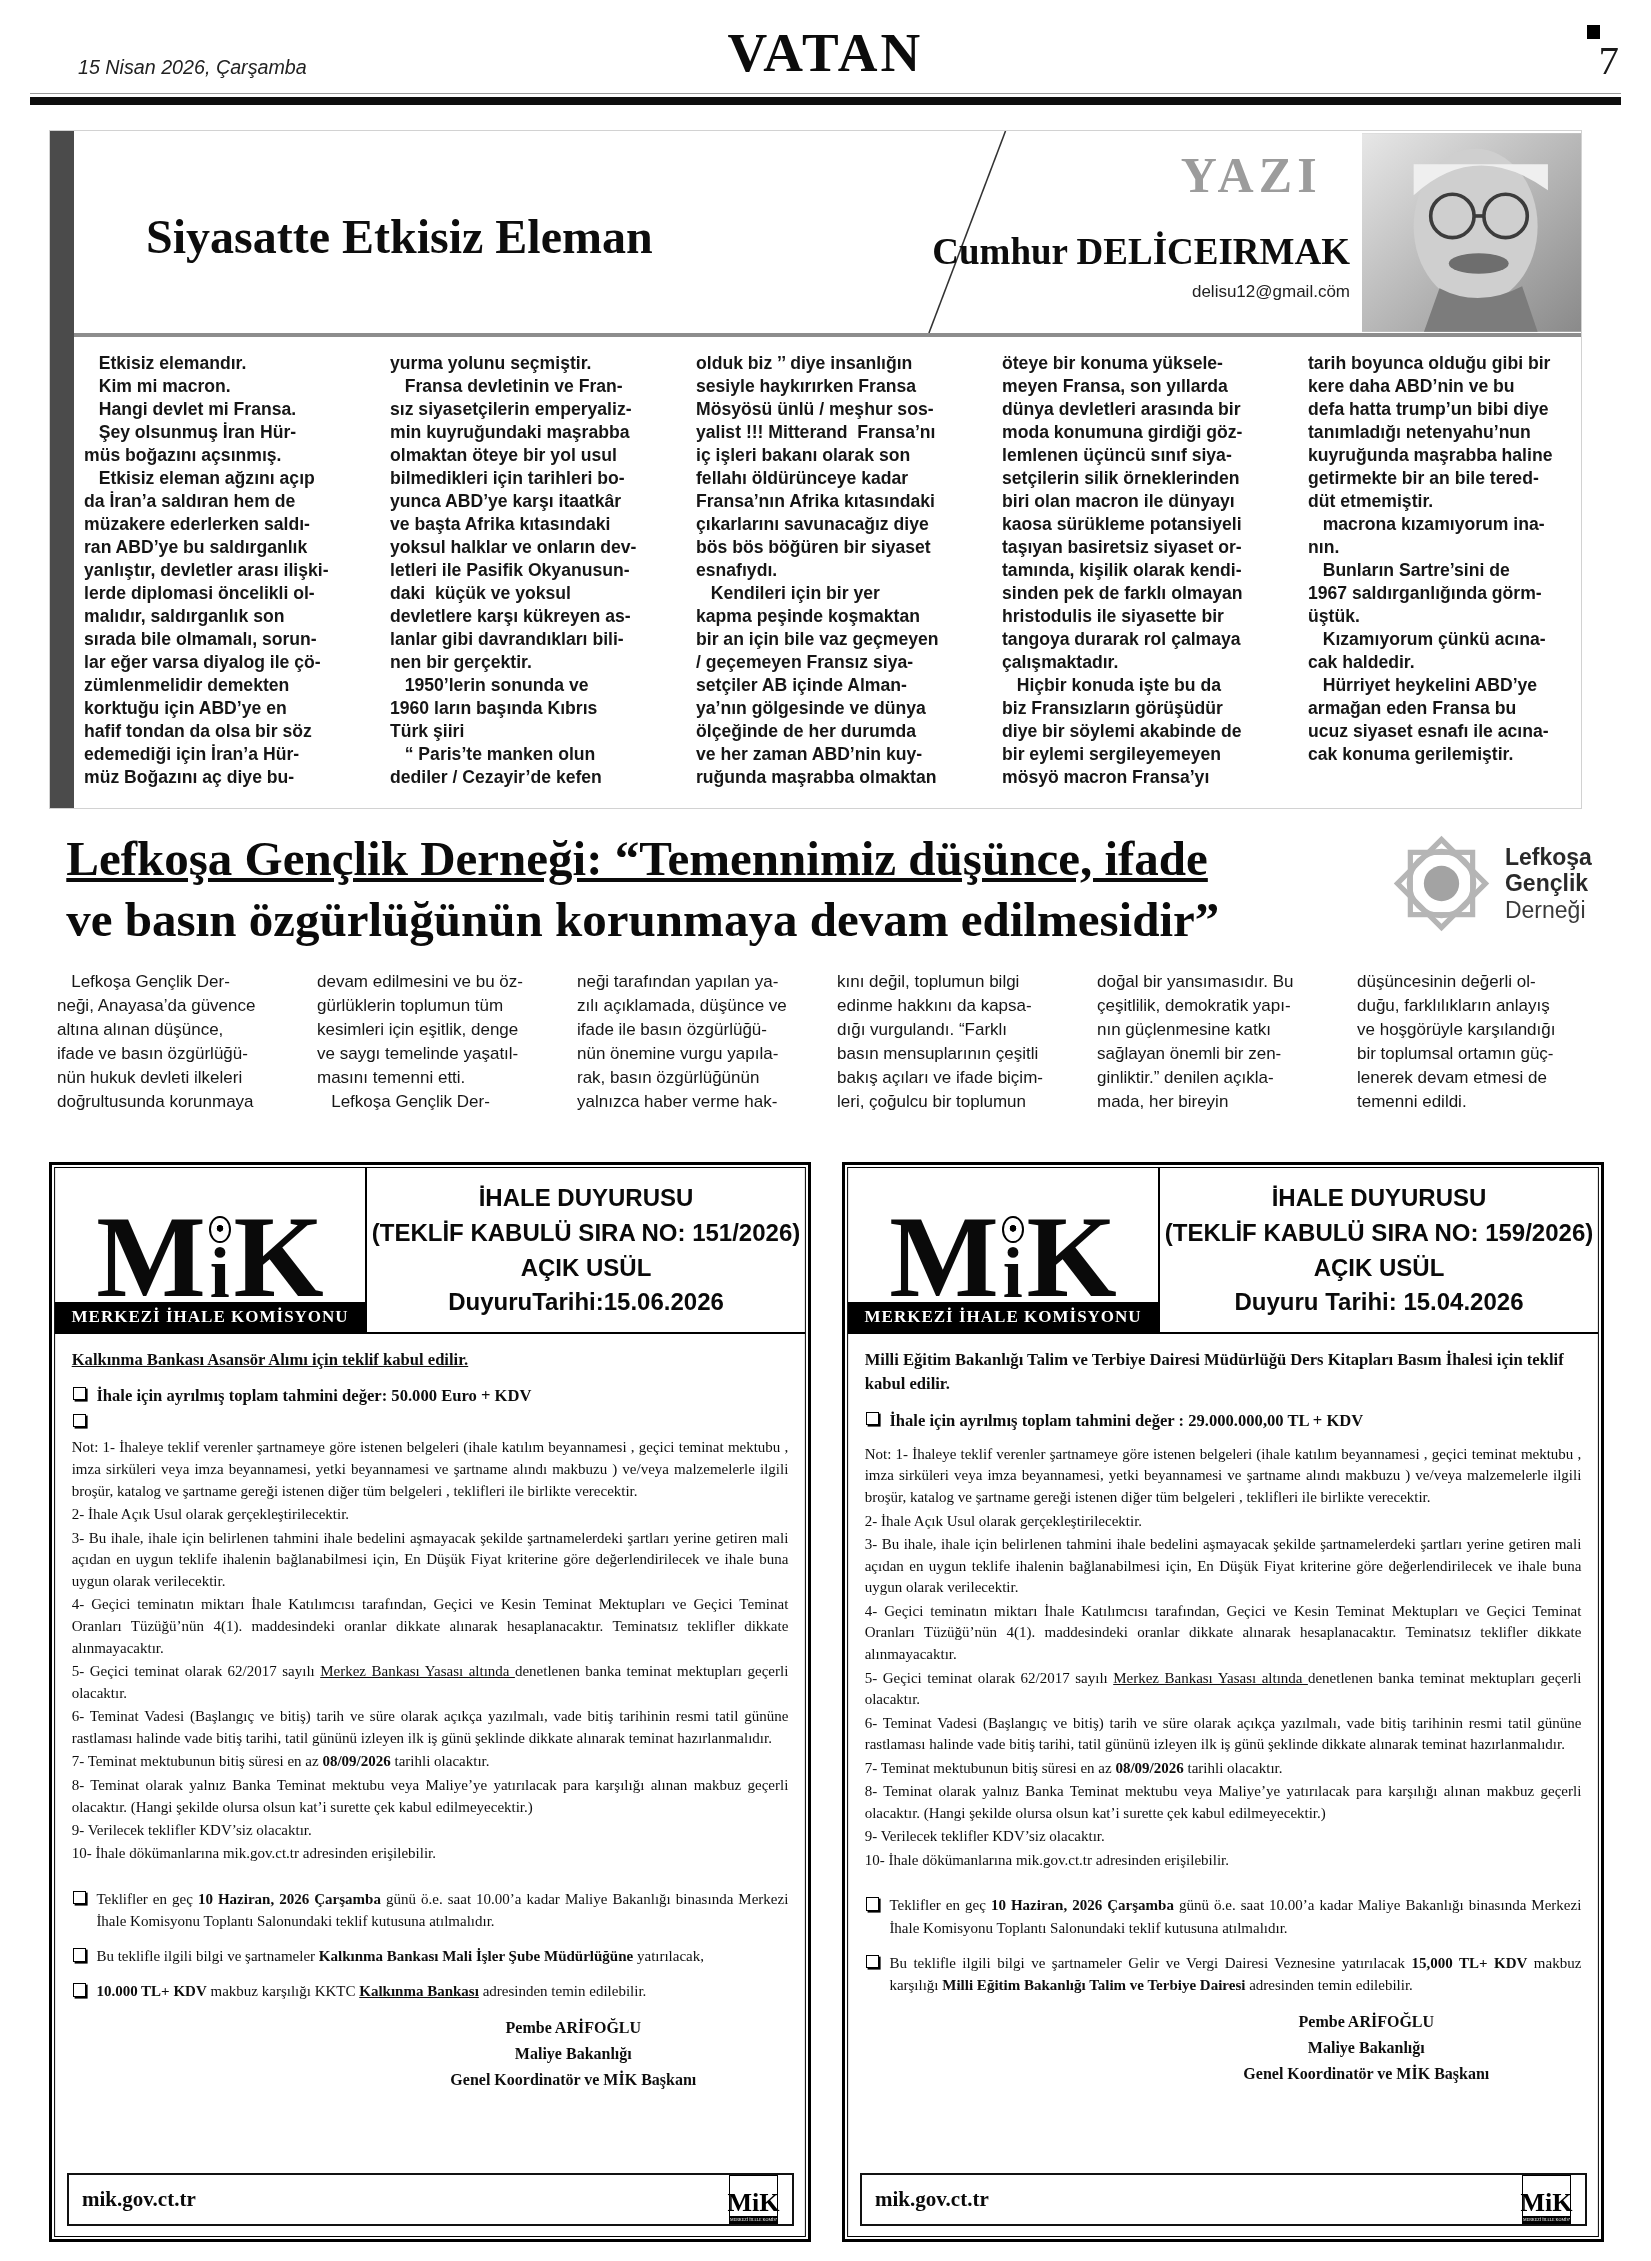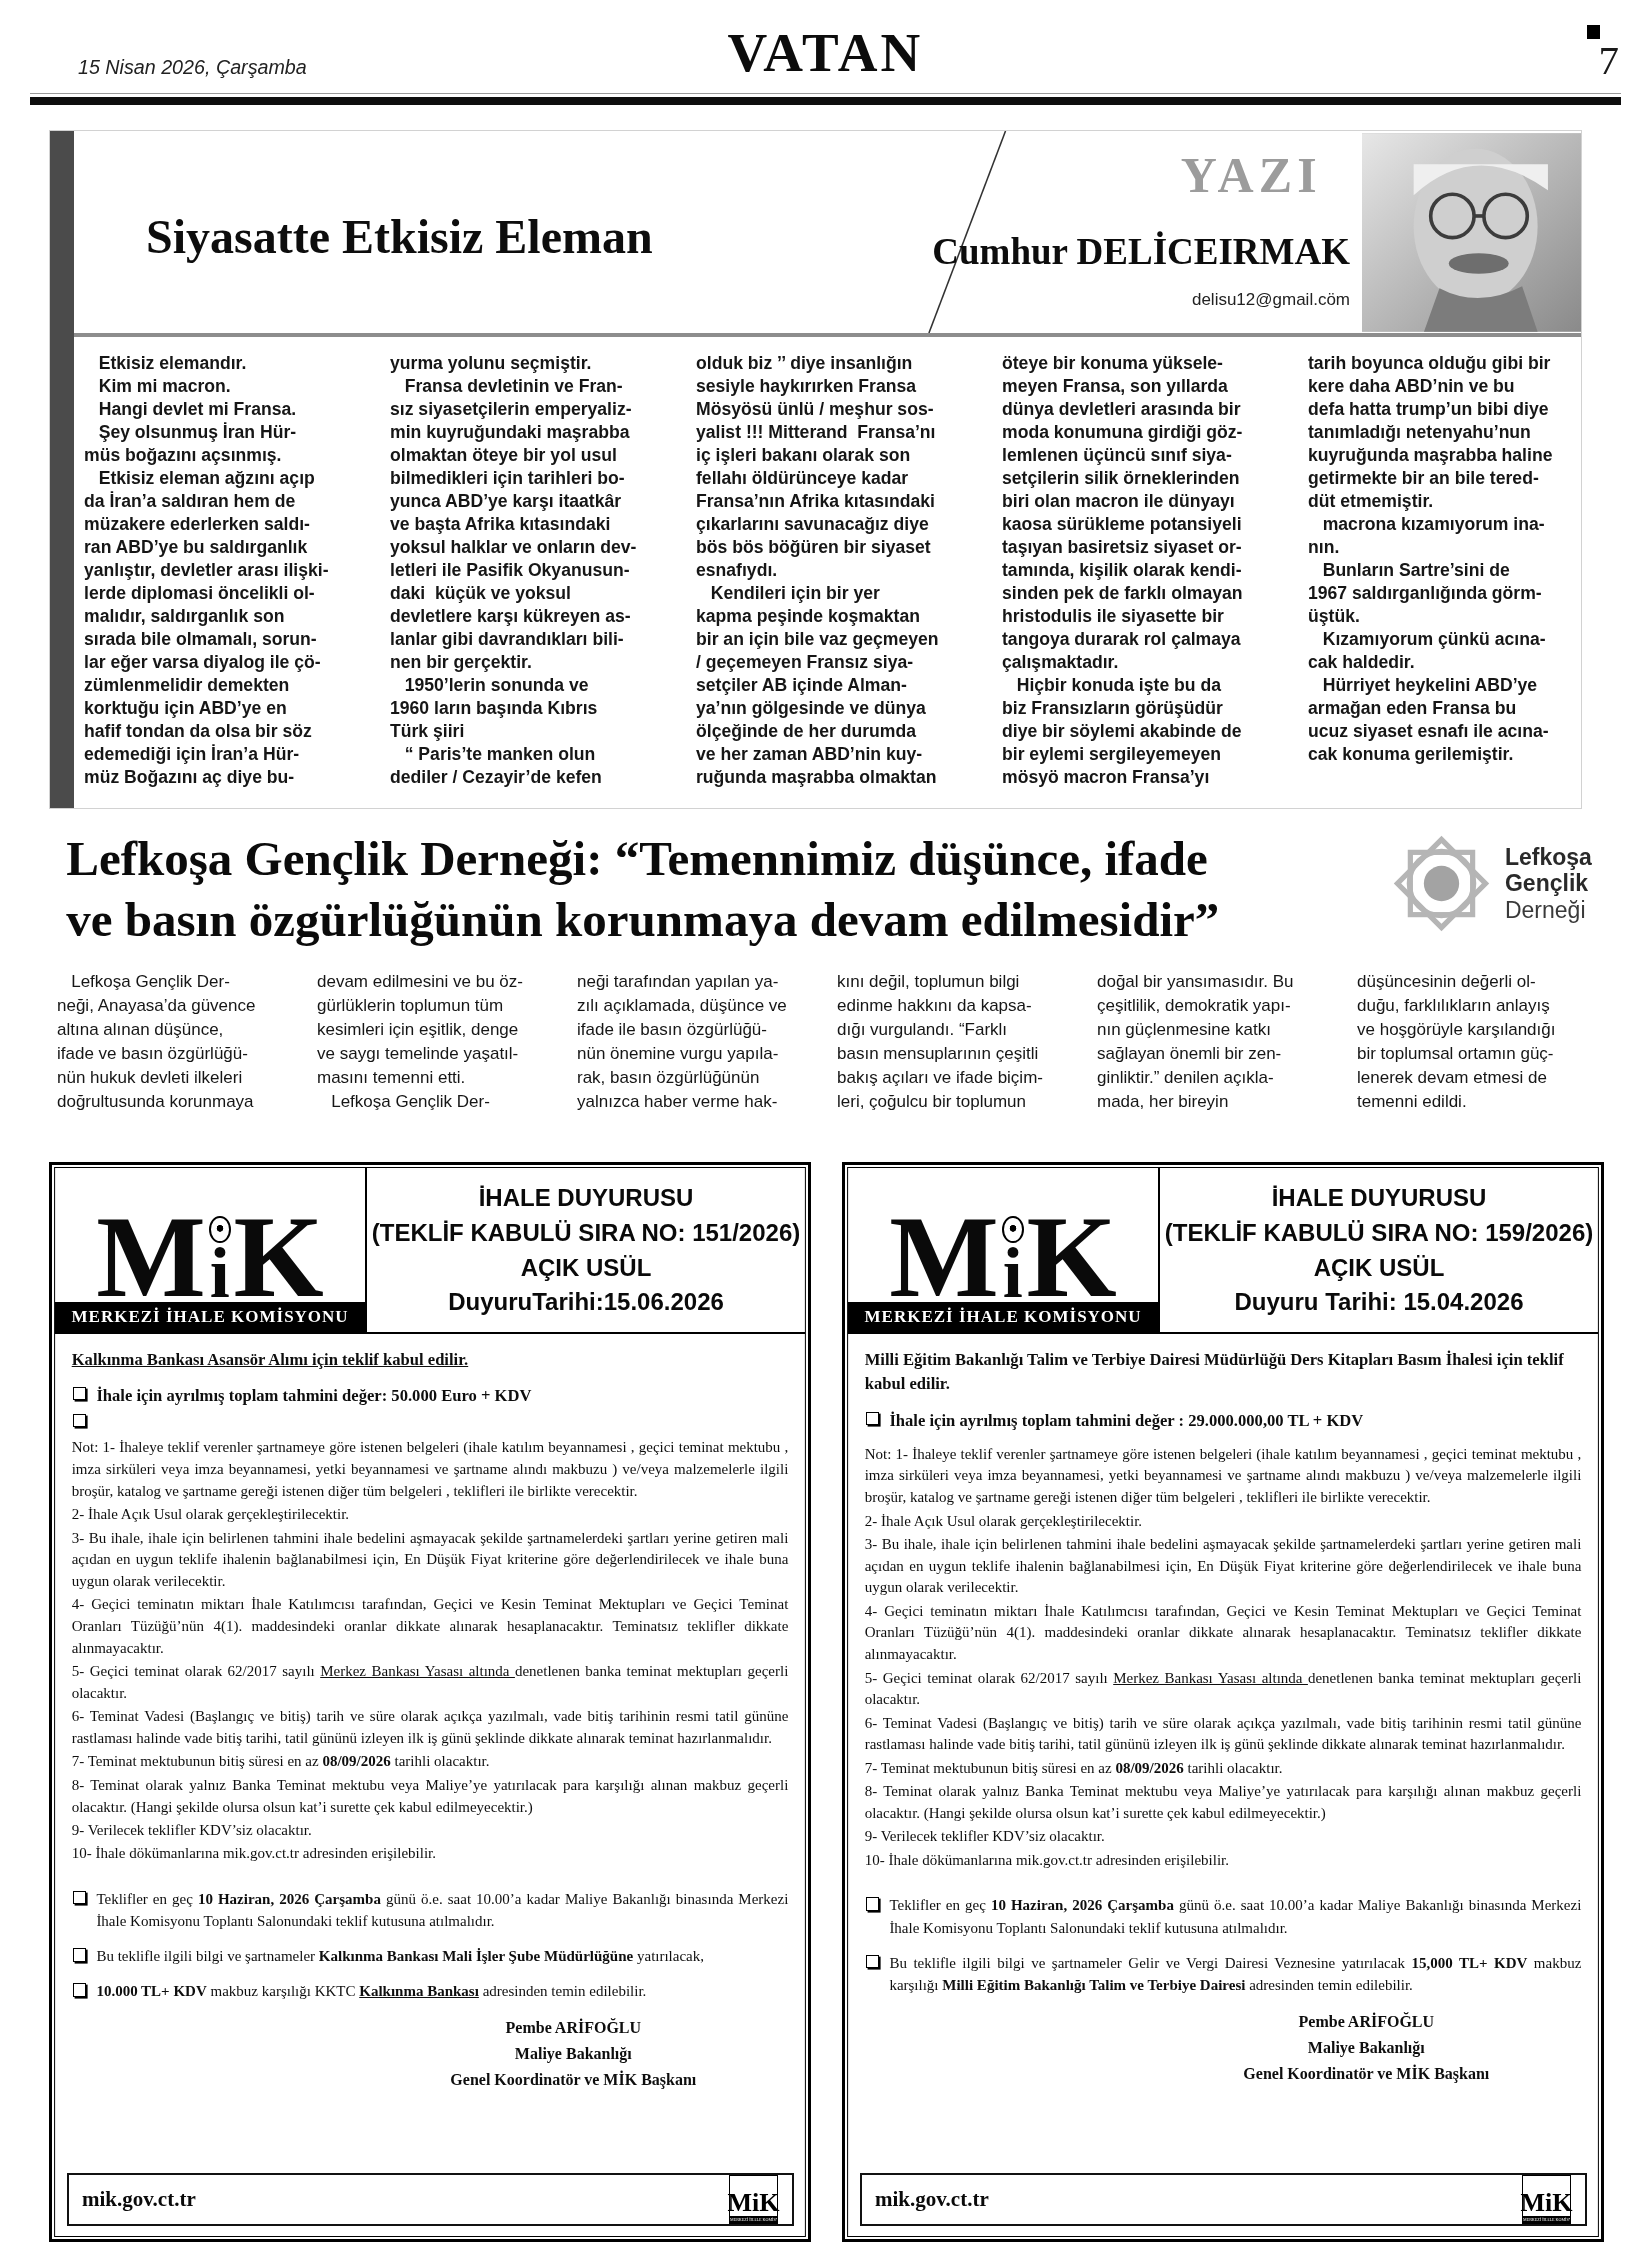--- a/index.html
+++ b/index.html
@@ -19,30 +19,30 @@
   .opinion{position:absolute;top:130px;left:49px;width:1531px;height:677px;border:1px solid #d2d2d2;background:#fff;}
   .op-bar{position:absolute;left:0;top:0;width:24px;height:100%;background:#4b4b4b;}
   .op-header{position:absolute;left:24px;top:0;right:0;height:202px;}
   .op-title{position:absolute;left:72px;top:78px;font-family:"Liberation Serif",serif;
             font-weight:700;font-size:48px;color:#0d0d0d;}
   .op-diag{position:absolute;left:0;top:0;width:100%;height:100%;}
   .op-kicker{position:absolute;right:259px;top:14.5px;font-family:"Liberation Serif",serif;
              font-weight:700;font-size:50px;letter-spacing:5.2px;color:#9c9c9c;}
   .op-author{position:absolute;right:231px;top:99px;font-family:"Liberation Serif",serif;
              font-weight:700;font-size:37px;color:#0d0d0d;white-space:nowrap;}
-  .op-email{position:absolute;right:231px;top:159px;font-size:17px;color:#222;margin-left:16px;}
+  .op-email{position:absolute;right:231px;top:151px;font-size:17px;color:#222;margin-left:16px;}
   .op-photo{position:absolute;right:0;top:2.1px;width:219px;height:199px;overflow:hidden;}
   .op-rule{position:absolute;left:24px;right:0;top:202px;height:3.6px;background:#8d8d8d;}
   .op-cols{position:absolute;left:34px;top:221px;display:flex;gap:22px;font-weight:bold;}
   .op-col{width:284px;font-size:17.6px;line-height:23px;white-space:pre-wrap;color:#161616;}
 
   
   .youth{position:absolute;top:827px;left:57px;width:1538px;height:326px;}
   .y-h1{position:absolute;left:9.3px;top:3.1px;font-family:"Liberation Serif",serif;font-weight:700;
-        font-size:49px;color:#0b0b0b;white-space:nowrap;}
+        font-size:49px;color:#0b0b0b;white-space:nowrap;text-decoration:underline;}
   .y-h2{position:absolute;left:9.3px;top:64px;font-family:"Liberation Serif",serif;font-weight:700;
         font-size:49px;color:#0b0b0b;white-space:nowrap;}
   .y-logo{position:absolute;right:3.1px;top:2.1px;display:flex;align-items:center;gap:9.3px;}
   .y-logo-text{display:flex;flex-direction:column;line-height:1.15;font-size:23px;color:#2a2a2a;}
   .y-logo-text .l1{font-weight:700;}
   .y-logo-text .l2{font-weight:600;}
   .y-logo-text .l3{font-weight:400;color:#3a3a3a;}
   .y-cols{position:absolute;left:0;top:143px;display:flex;gap:24px;}
   .y-col{width:236px;font-size:17px;line-height:24px;white-space:pre-wrap;color:#161616;}
 

